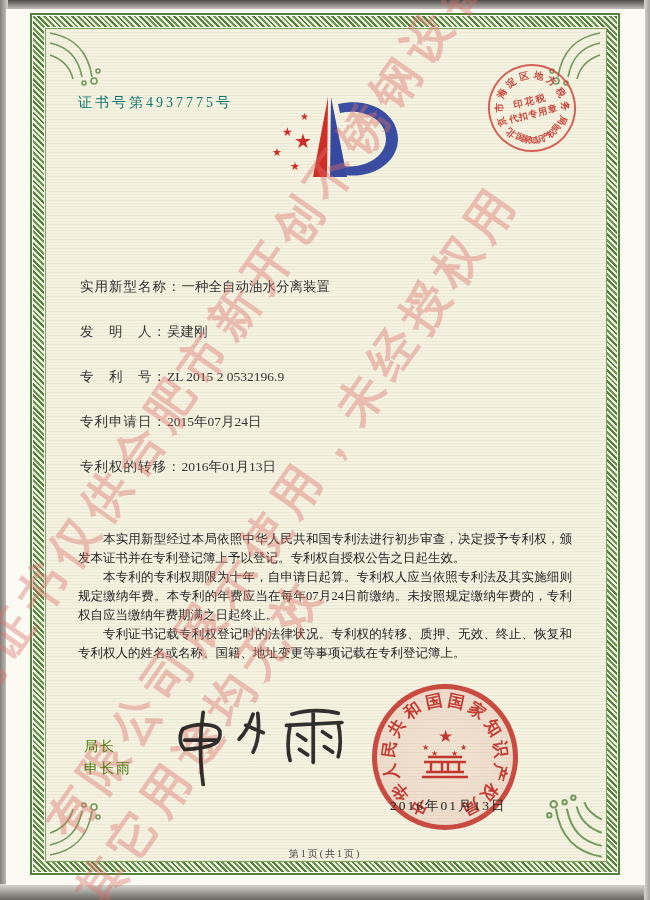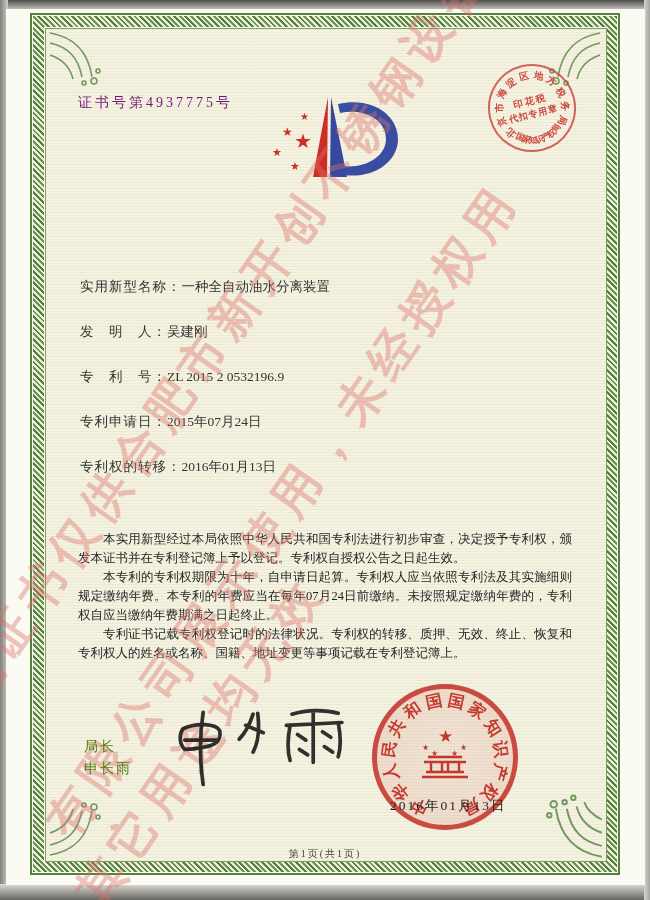--- a/index.html
+++ b/index.html
@@ -21,21 +21,21 @@
   .inner{position:absolute;left:45px;top:28px;width:560px;height:832px;z-index:3;
          border:1px solid #7ba062;background:#f5f2e2;
          background-image:repeating-linear-gradient(0deg,rgba(140,160,100,0.10) 0 1px,rgba(0,0,0,0) 1px 3px);}
   .corner{position:absolute;z-index:4;color:#5d8a47;opacity:.85;}
   .c-tl{left:48px;top:31px;}
   .c-tr{left:538px;top:31px;transform:scaleX(-1);}
   .c-bl{left:48px;top:793px;transform:scaleY(-1);}
   .c-br{left:534px;top:789px;transform:scale(-1,-1);}
 
   
-  .cert-no{position:absolute;left:78px;top:94px;z-index:4;font-size:14px;letter-spacing:3px;color:#701a75;}
+  .cert-no{position:absolute;left:78px;top:94px;z-index:4;font-size:14px;letter-spacing:3px;color:#0f766e;}
   .logo{position:absolute;left:258px;top:88px;width:150px;height:98px;z-index:4;}
   .title{position:absolute;left:0;top:186px;width:650px;text-align:center;z-index:4;
          font-size:30px;font-weight:bold;letter-spacing:8px;color:#262626;}
   .fields{position:absolute;left:80px;top:278px;z-index:4;}
   .frow{height:45px;font-size:13.5px;color:#333;}
   .frow .lab{letter-spacing:1px;}
   .body-text{position:absolute;left:78px;top:530px;width:494px;z-index:4;
              font-size:12.5px;line-height:19px;color:#262626;text-align:justify;}
   .body-text p{margin:0;text-indent:2em;}
   .signer{position:absolute;left:84px;top:738px;z-index:6;font-size:14px;color:#4d7c0f;letter-spacing:2px;}

